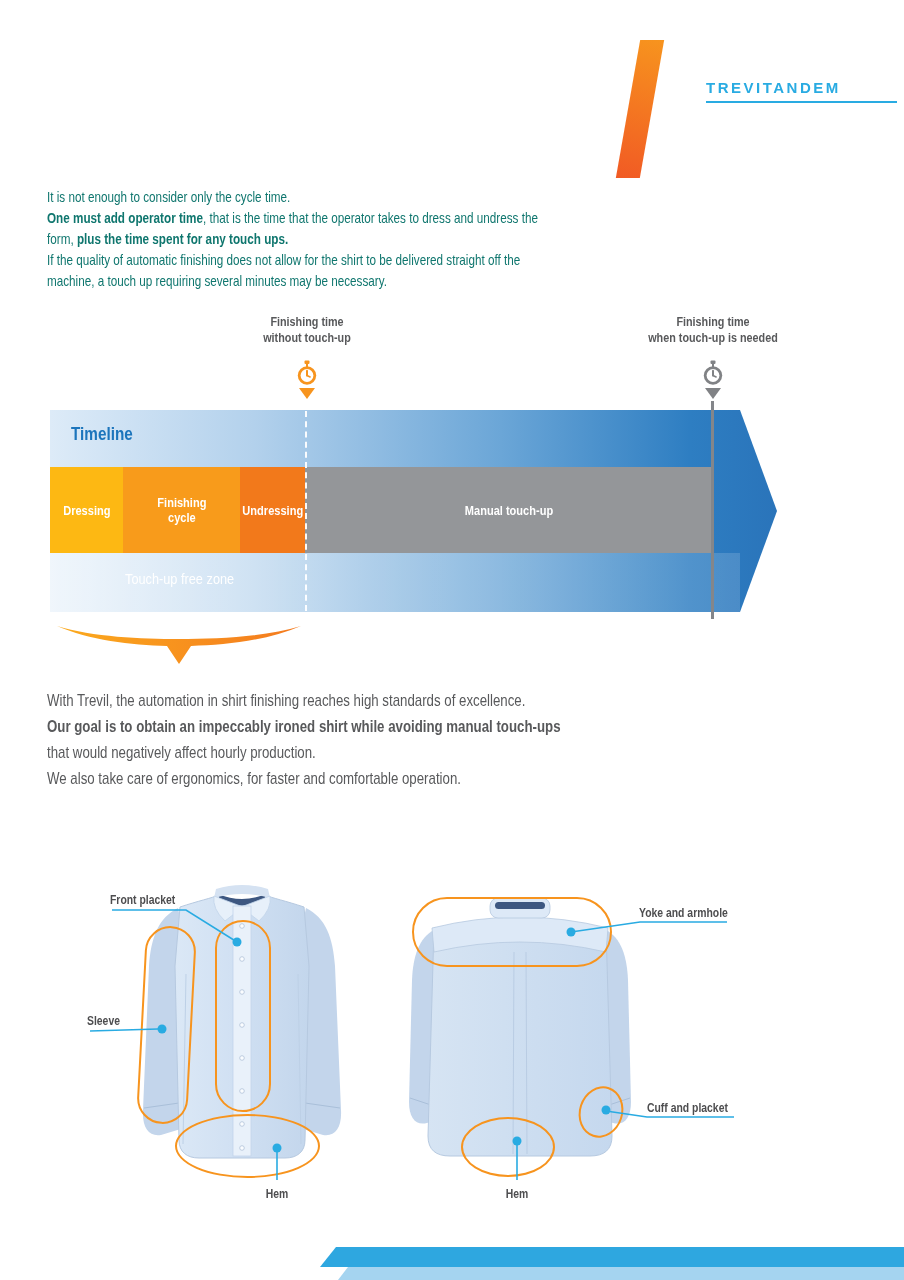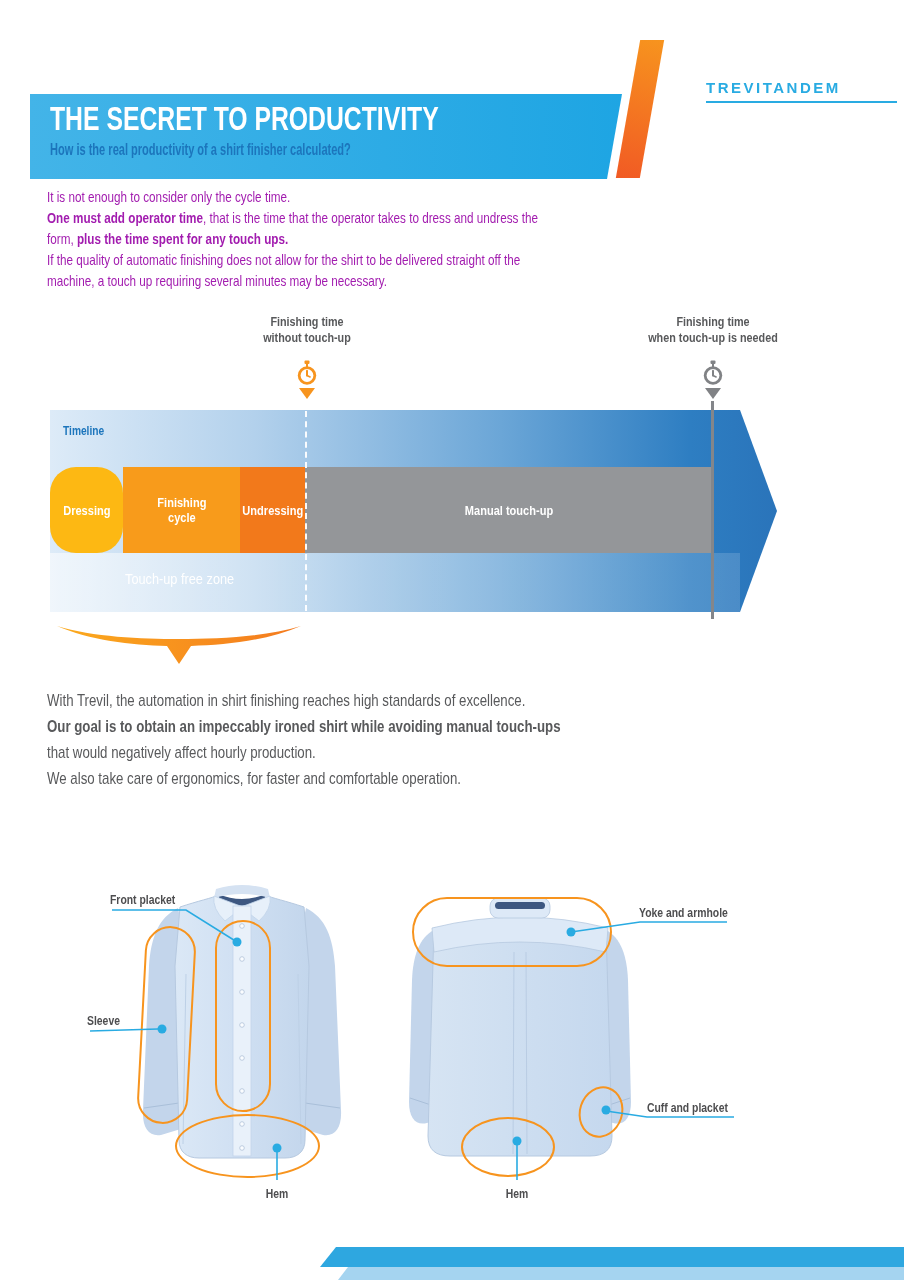--- a/index.html
+++ b/index.html
@@ -19,40 +19,40 @@
     clip-path:polygon(0 0,100% 0,calc(100% - 15px) 100%,0 100%); }
   .banner-title { position:absolute; left:20px; top:6px; font-size:33px; font-weight:bold; color:#fff;
     transform:scaleX(0.75); transform-origin:left top; white-space:nowrap; }
   .banner-subtitle { position:absolute; left:20px; top:46px; font-size:17px; font-weight:bold; color:#1c75bc;
     transform:scaleX(0.65); transform-origin:left top; white-space:nowrap; }
 
   
   .cond { transform:scaleX(0.78); transform-origin:left top; white-space:nowrap; }
   .b { font-weight:bold; }
 
-  .intro { position:absolute; left:47px; top:186px; font-size:15px; color:#a21caf; line-height:21px; }
+  .intro { position:absolute; left:47px; top:186px; font-size:15px; color:#0f766e; line-height:21px; }
   .p1 { position:absolute; left:47px; top:688px; font-size:17px; color:#58595b; line-height:26px; }
   .p2 { position:absolute; left:47px; top:822px; font-size:17px; color:#58595b; line-height:26px; }
 
   
   .marker { position:absolute; top:314px; font-size:13.5px; font-weight:bold; color:#58595b;
     text-align:center; white-space:pre-line; line-height:16px;
     transform:translateX(-50%) scaleX(0.8); transform-origin:center top; }
   #marker-1 { left:307px; } #marker-2 { left:713px; }
   .sw { position:absolute; top:360px; }
   #sw-1 { left:295px; } #sw-2 { left:701px; }
   .down-arr { position:absolute; top:388px; width:0; height:0;
     border-left:8px solid transparent; border-right:8px solid transparent; border-top:11px solid #f7941e; }
   #arr-1 { left:299px; } #arr-2 { left:705px; border-top-color:#808285; }
 
   
   .tl-arrow { position:absolute; left:50px; top:410px; width:727px; height:202px;
     clip-path:polygon(0 0,690px 0,727px 101px,690px 202px,0 202px);
     background:linear-gradient(90deg,#ddebf8 0%,#b3d1ec 28%,#6ba6d7 62%,#2e7ec2 88%,#2a74ba 100%); }
-  .tl-title { position:absolute; left:13px; top:14px; font-size:12px; font-weight:bold; color:#1c75bc; }
+  .tl-title { position:absolute; left:21px; top:14px; font-size:18px; font-weight:bold; color:#1c75bc; }
   .tl-title span, .tl-free-label span { display:inline-block; transform:scaleX(0.85); transform-origin:left top; white-space:nowrap; }
   .seg { position:absolute; top:57px; height:86px; display:flex; align-items:center; justify-content:center;
     color:#fff; font-weight:bold; font-size:13px; text-align:center; }
   .segtext { display:inline-block; transform:scaleX(0.85); transform-origin:center; white-space:pre-line; line-height:15px; }
   #seg-dressing { left:0; width:73px; }
   #seg-finishing { left:73px; width:117px; }
   #seg-undressing { left:190px; width:65px; }
   #seg-touchup { left:255px; width:407px;text-align:right; }
   .tl-free-band { position:absolute; left:0; top:143px; width:690px; height:59px;
     background:linear-gradient(90deg,rgba(255,255,255,0.55) 0%,rgba(255,255,255,0.28) 45%,rgba(255,255,255,0.15) 100%); }
@@ -93,24 +93,20 @@
 </style>
 </head>
 <body>
 
 <div class="page">
 
   <div class="orange-ribbon"></div>
   <div class="logo">TREVITANDEM</div>
   <div class="logo-underline"></div>
 
-  <div class="banner">
-    <div class="banner-title">THE SECRET TO PRODUCTIVITY</div>
-    <div class="banner-subtitle">How is the real productivity of a shirt finisher calculated?</div>
-  </div>
 
   <div class="intro">
     <div class="cond"><span>It is not enough to consider only the cycle time.</span></div>
     <div class="cond"><span class="b">One must add operator time</span><span>, that is the time that the operator takes to dress and undress the</span></div>
     <div class="cond"><span>form, </span><span class="b">plus the time spent for any touch ups.</span></div>
     <div class="cond"><span>If the quality of automatic finishing does not allow for the shirt to be delivered straight off the</span></div>
     <div class="cond"><span>machine, a touch up requiring several minutes may be necessary.</span></div>
   </div>
 
   <div class="marker" id="marker-1">Finishing time
@@ -132,21 +128,21 @@
     <circle cx="12" cy="15.5" r="9.2" fill="#808285"></circle>
     <circle cx="12" cy="15.5" r="6.4" fill="#fff"></circle>
     <path d="M12,15.5 L12,10.8" stroke="#808285" stroke-width="2" stroke-linecap="round"></path>
     <path d="M12,15.5 L15.1,17" stroke="#808285" stroke-width="1.6" stroke-linecap="round"></path>
   </svg>
   <div class="down-arr" id="arr-1"></div>
   <div class="down-arr" id="arr-2"></div>
 
   <div class="tl-arrow">
     <div class="tl-title"><span>Timeline</span></div>
-    <div class="seg" id="seg-dressing" style="background: rgb(253, 184, 19); border-radius: 26px;">
+    <div class="seg" id="seg-dressing" style="background: rgb(253, 184, 19);">
         <span class="segtext">Dressing</span>
       </div>
     <div class="seg" id="seg-undressing" style="background: rgb(242, 121, 27);">
         <span class="segtext">Undressing</span>
       </div>
     <div class="seg" id="seg-finishing" style="background: rgb(248, 155, 27);">
         <span class="segtext">Finishing
 cycle</span>
       </div>
     <div class="seg" id="seg-touchup" style="background: rgb(148, 150, 153);">

